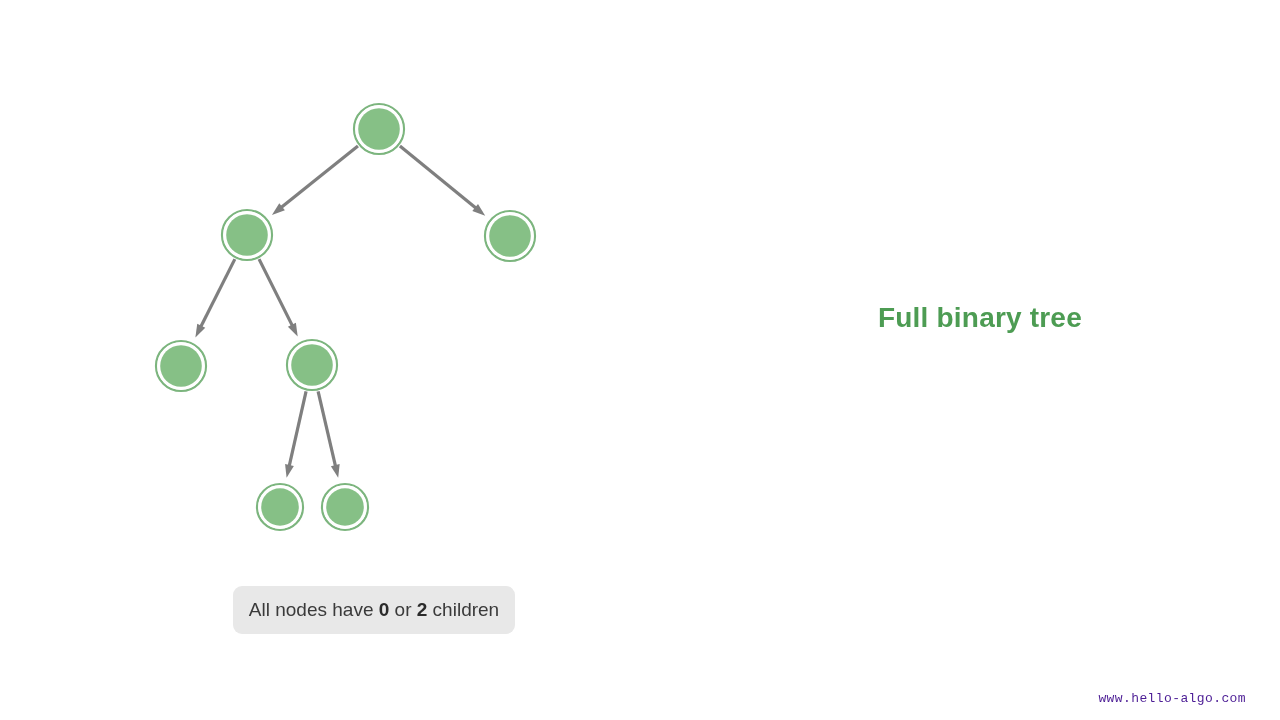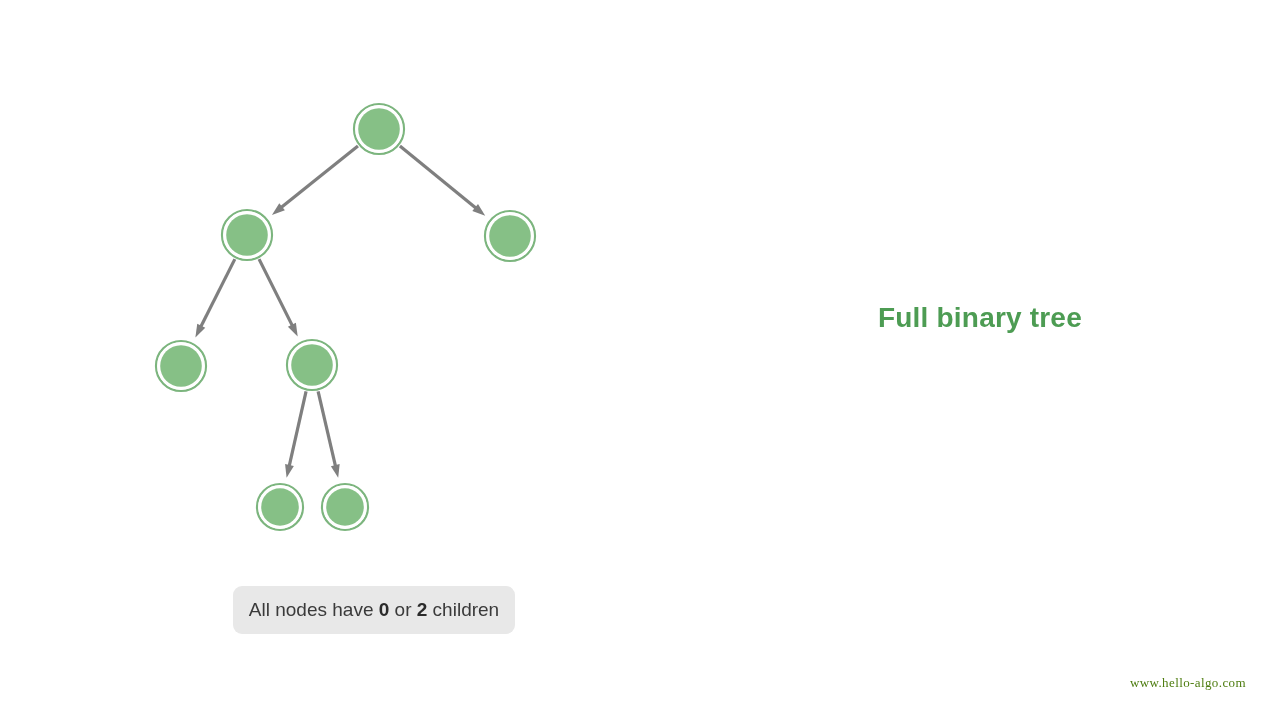--- a/index.html
+++ b/index.html
@@ -92,24 +92,24 @@
   }
   #caption-pill .caption-text b {
     font-weight: bold;
     color: #2b2b2b;
   }
 
   
   #watermark {
     position: absolute;
     right: 34px;
-    bottom: 29px;
-    font-family: Liberation Serif, serif;
+    bottom: 14px;
+    font-family: Liberation Mono, monospace;
     font-size: 13px;
-    color: #4d7c0f;
+    color: #4c1d95;
     letter-spacing: 0.4px;
     white-space: nowrap;
   }
 </style>
 </head>
 <body>
 
 <div id="stage">
 
   <svg id="tree-svg" viewBox="0 0 1280 720" xmlns="http://www.w3.org/2000/svg">

